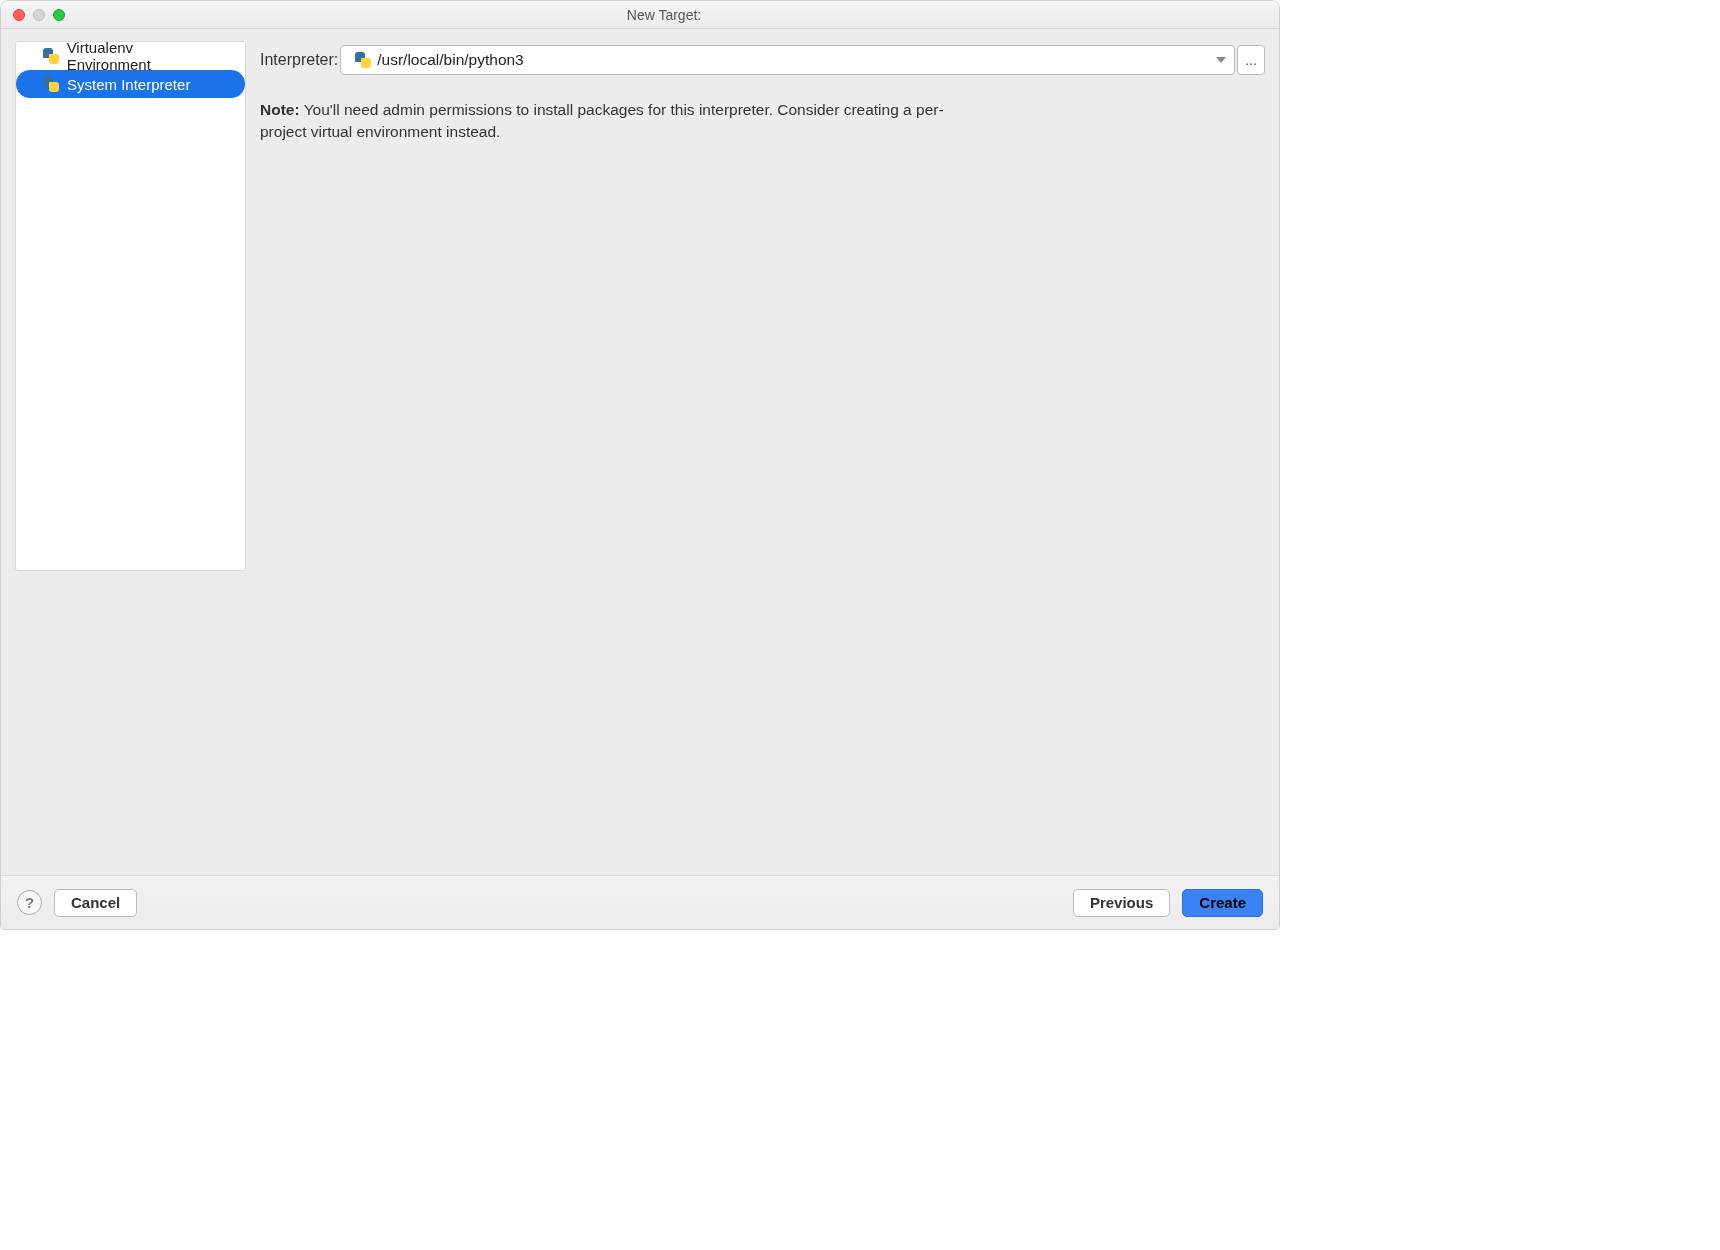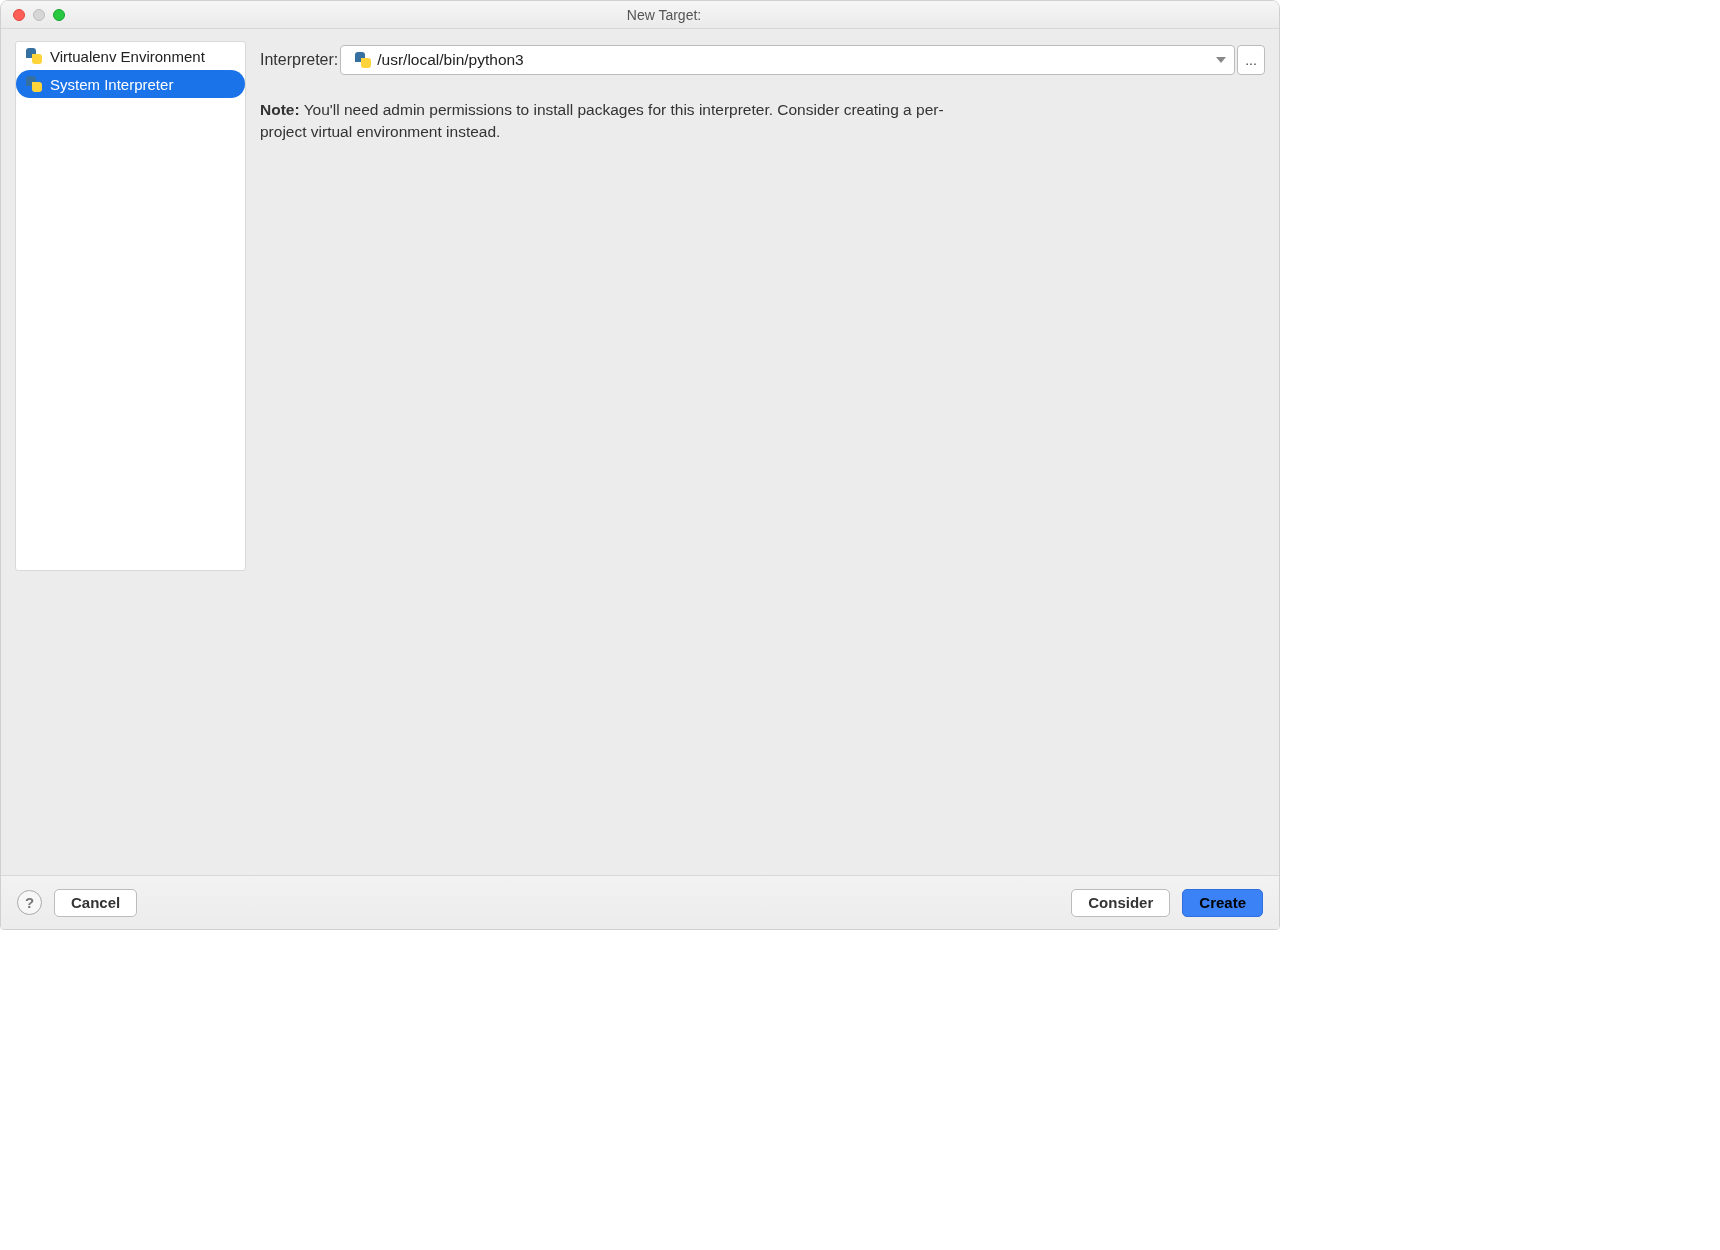--- a/index.html
+++ b/index.html
@@ -8,21 +8,21 @@
   .titlebar { height: 28px; background: linear-gradient(#f6f6f6,#eaeaea); border-bottom: 1px solid #d7d7d7; position: relative; display:flex; align-items:center; justify-content:center;padding-left:48px; }
   .traffic-lights { position:absolute; left:12px; top:50%; transform:translateY(-50%); display:flex; gap:8px; }
   .tl { width:12px; height:12px; border-radius:50%; }
   .tl.red { background:#ff5f57; border:1px solid #e1463e; }
   .tl.yellow { background:#d6d6d6; border:1px solid #bdbdbd; }
   .tl.green { background:#28c840; border:1px solid #19a52f; }
   .title { font-size:14px; color:#555; }
   .subtitle-bar { height:45px; background:linear-gradient(#f2f2f2,#ececec); border-bottom:1px solid #d9d9d9; display:flex; align-items:center; padding:0 14px; font-size:16px; color:#333; }
   .body { flex:1; display:flex; background:#ececec; }
   .sidebar { width:231px; height:530px; margin:12px 0 0 14px; background:#fff; border:1px solid #d9d9d9; border-radius:3px; overflow:hidden; }
-  .sidebar-item { display:flex; align-items:center; gap:8px; height:28px; padding:0 10px; font-size:15px; cursor:default; }
+  .sidebar-item { display:flex; align-items:center; gap:8px; height:28px; padding:0 27px; font-size:15px; cursor:default; }
   .sidebar-item.selected { background:#1a73e8; color:#fff;border-radius:14px; }
   .py-icon { width:16px; height:16px; position:relative; display:inline-block; }
   .py-icon::before, .py-icon::after { content:""; position:absolute; width:10px; height:10px; border-radius:3px 3px 3px 0; }
   .py-icon::before { background:#3670a0; top:0; left:0; }
   .py-icon::after  { background:#ffd43b; bottom:0; right:0; border-radius:0 3px 3px 3px; }
   .main { flex:1; padding:16px 14px 0 14px; }
   .field-row { display:flex; align-items:center; gap:2px; }
   .label { font-size:16px; color:#333; }
   .combo { flex:1; height:30px; background:#fff; border:1px solid #bcbcbc; border-radius:4px; display:flex; align-items:center; padding:0 28px 0 14px; position:relative; font-size:15.5px; }
   .combo .py-icon { margin-right:6px; }
@@ -82,19 +82,19 @@
 
   <div class="footer">
     <div class="help-btn">
       <span>?</span>
     </div>
     <div class="btn">
       <span>Cancel</span>
     </div>
     <div class="spacer"></div>
     <div class="btn">
-      <span>Consider</span>
+      <span>Previous</span>
     </div>
     <div class="btn primary">
       <span>Create</span>
     </div>
   </div>
 </div>
 
 </body></html>

